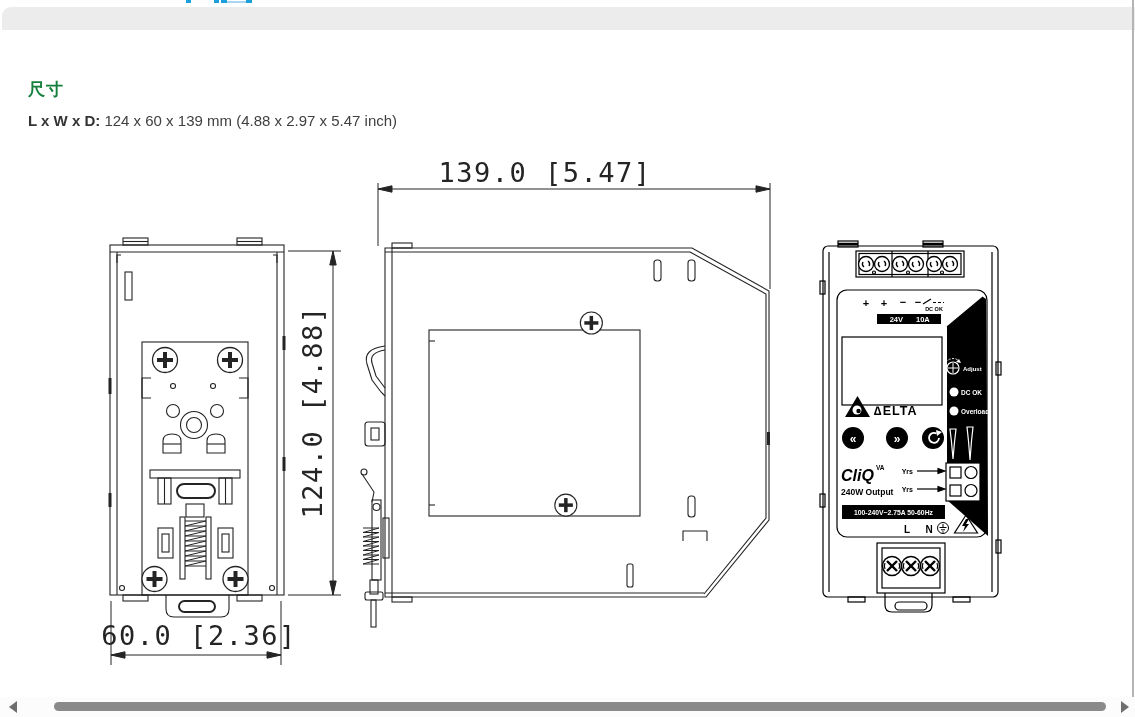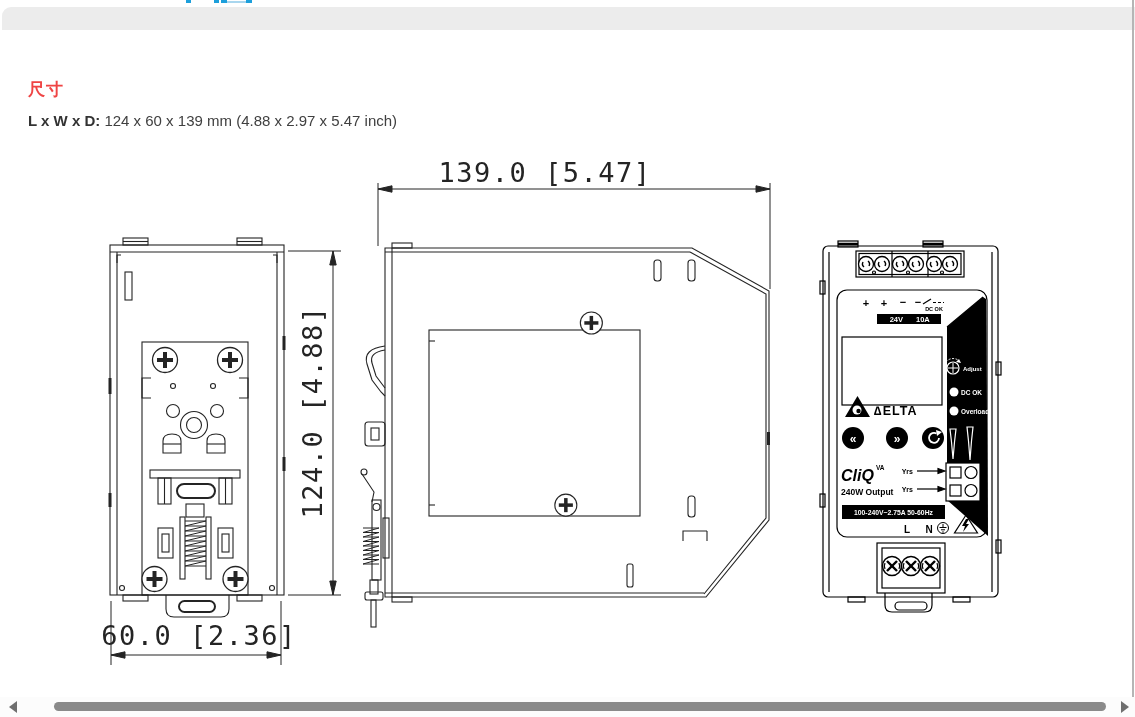--- a/index.html
+++ b/index.html
@@ -3,21 +3,21 @@
 <meta charset="utf-8">
 <style>
   html,body{margin:0;padding:0;background:#fff;}
   .page{position:relative;width:1135px;height:717px;overflow:hidden;background:#fff;
         font-family:"Liberation Sans",sans-serif;}
   .top-band{position:absolute;left:2px;top:7px;right:0;height:23px;background:#ececec;
             border-top-left-radius:9px;}
   .frag{position:absolute;top:0;}
   .page-right-border{position:absolute;top:0;right:1px;width:2px;height:697px;background:#b5b5b5;}
   .section-title{position:absolute;left:28px;top:78px;margin:0;font-size:17px;font-weight:bold;
-                 color:#ef4444;letter-spacing:1px;font-family:Liberation Serif, serif;}
+                 color:#15803d;letter-spacing:1px;font-family:Liberation Serif, serif;}
   .dims-line{position:absolute;left:28px;top:112px;margin:0;font-size:15px;color:#404040;}
   .dims-line strong{color:#333;text-align:center;}
   svg.drawings{position:absolute;left:0;top:0;width:1135px;height:717px;}
   svg .cad{stroke:#242424;fill:none;stroke-width:1.1;}
   svg text{font-family:"Liberation Sans",sans-serif;}
   .dimtext{font-family:"DejaVu Sans Mono",monospace;font-size:27px;letter-spacing:1.5px;fill:#242424;}
   
   .hscroll{position:absolute;left:0;right:0;bottom:0;height:20px;background:#fcfcfc;}
   .hscroll .thumb{position:absolute;left:54px;top:5px;width:1052px;height:9px;background:#8a8a8a;border-radius:5px;}
   .arrow{position:absolute;top:4px;width:0;height:0;border-top:6px solid transparent;border-bottom:6px solid transparent;}

